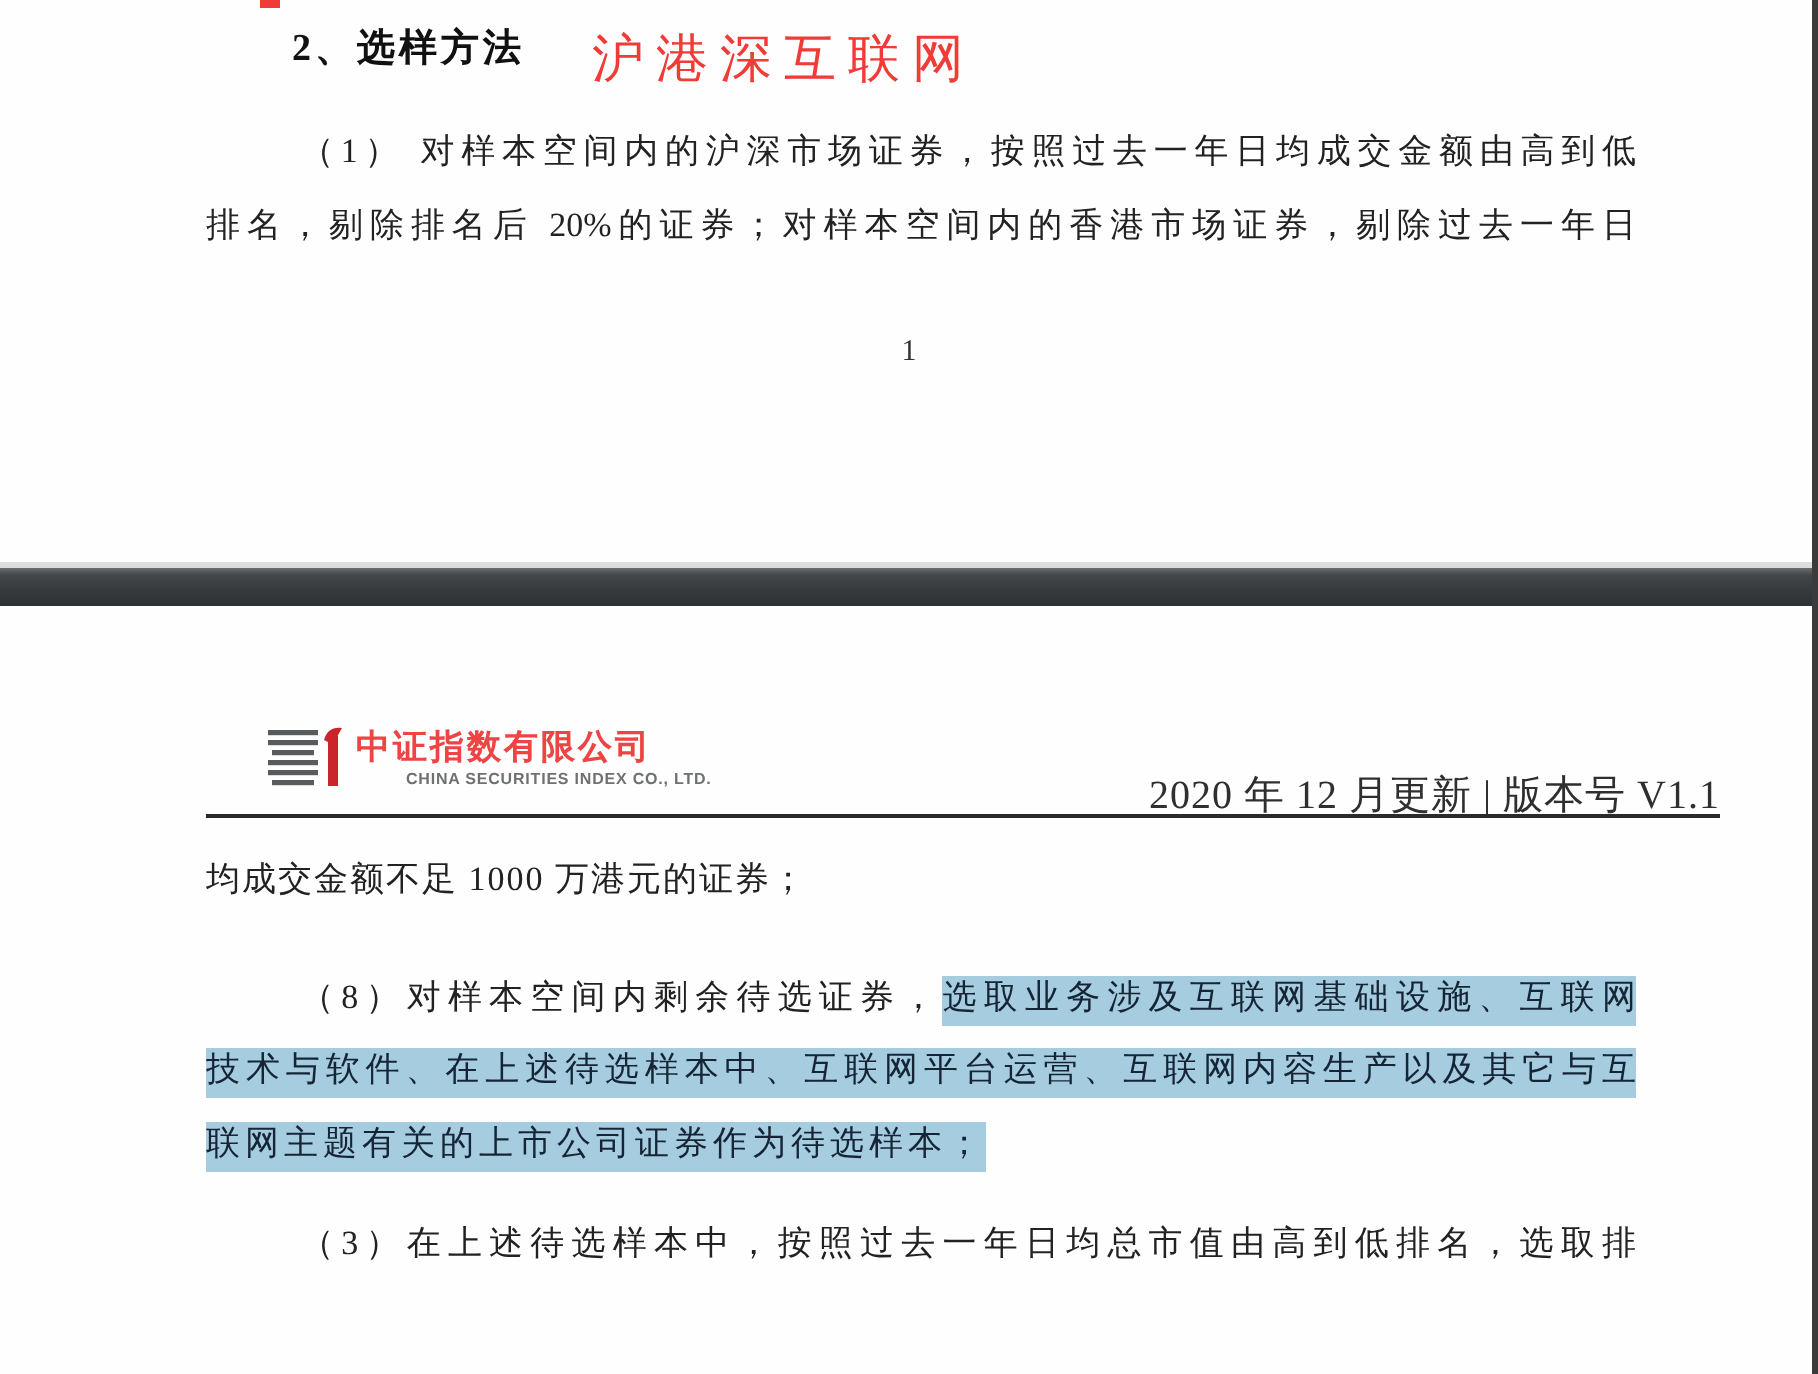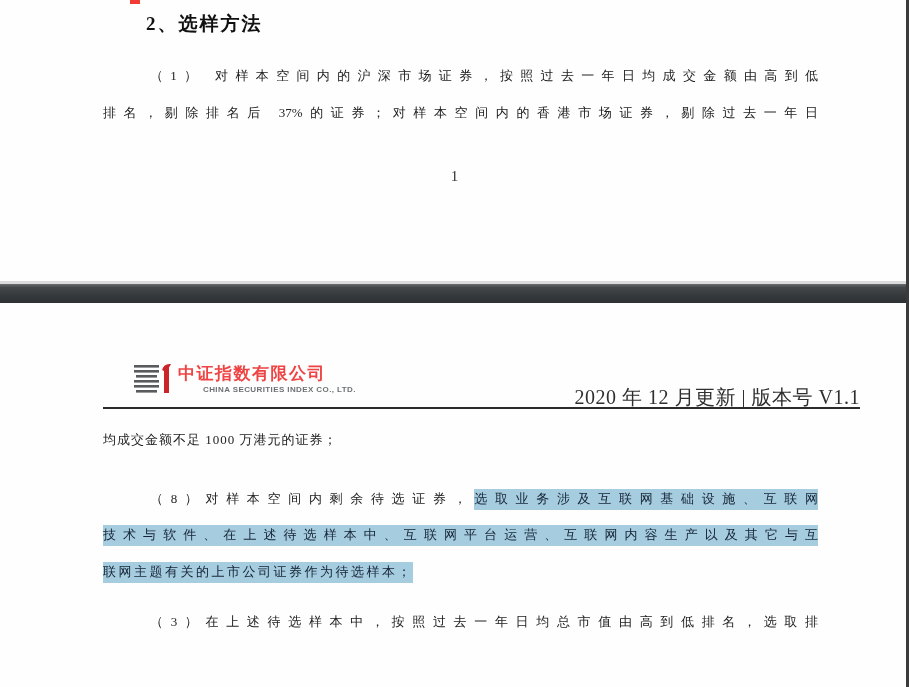--- a/index.html
+++ b/index.html
@@ -14,21 +14,21 @@
   .viewport{
     position:relative;width:909px;height:687px;background:#fefefe;
     font-family:"Liberation Serif","DejaVu Serif",serif;color:var(--text-dark);
   }
   section.page{position:absolute;inset:0;}
   .abs{position:absolute;}
   
   .red-fragment{left:130px;top:0;width:10px;height:4px;background:var(--annotation-red);}
   .heading{left:146px;top:11px;font-size:19px;font-weight:bold;letter-spacing:2px;color:#111;}
   .red-note{left:296px;top:12px;font-size:26px;letter-spacing:6px;color:var(--annotation-red);}
-  .line{height:28px;font-size:13px;line-height:27px;color:#222;letter-spacing:1px;white-space:nowrap;}
+  .line{height:28px;font-size:17px;line-height:27px;color:#222;letter-spacing:1px;white-space:nowrap;}
   .jfull{text-align:justify;text-align-last:justify;white-space:normal;letter-spacing:0;}
   .w-full{left:103px;width:715px;}
   .w-ind{left:150px;width:668px;}
   .page-num{left:0;top:168px;width:909px;text-align:center;font-size:15px;color:#333;}
   
   .page1-bottom-edge{left:0;top:281px;width:909px;height:3px;background:#dcdcdc;}
   .separator{left:0;top:284px;width:909px;height:19px;
     background:linear-gradient(180deg,#6b6e71 0%,#45484b 18%,#36393c 60%,#2e3134 100%);}
   
   .logo-icon{left:133px;top:361px;width:44px;height:36px;}
@@ -47,22 +47,23 @@
   .right-edge{right:0;top:0;width:3px;height:687px;background:#3b3b3b;}
 </style>
 </head>
 <body>
 
 <div class="viewport">
 
   <section class="page">
     <div class="abs red-fragment"></div>
     <h2 class="abs heading">2、选样方法</h2>
+    <div class="abs red-note">沪港深互联网</div>
     <p class="abs line w-ind jfull" style="top:62px">（1） 对样本空间内的沪深市场证券，按照过去一年日均成交金额由高到低</p>
-    <p class="abs line w-full jfull" style="top:99px">排名，剔除排名后 37%的证券；对样本空间内的香港市场证券，剔除过去一年日</p>
+    <p class="abs line w-full jfull" style="top:99px">排名，剔除排名后 20%的证券；对样本空间内的香港市场证券，剔除过去一年日</p>
     <div class="abs page-num">1</div>
   </section>
 
   <div class="abs page1-bottom-edge"></div>
   <div class="abs separator"></div>
 
   <section class="page">
 
     <header>
       <svg class="abs logo-icon" viewBox="0 0 44 36">

